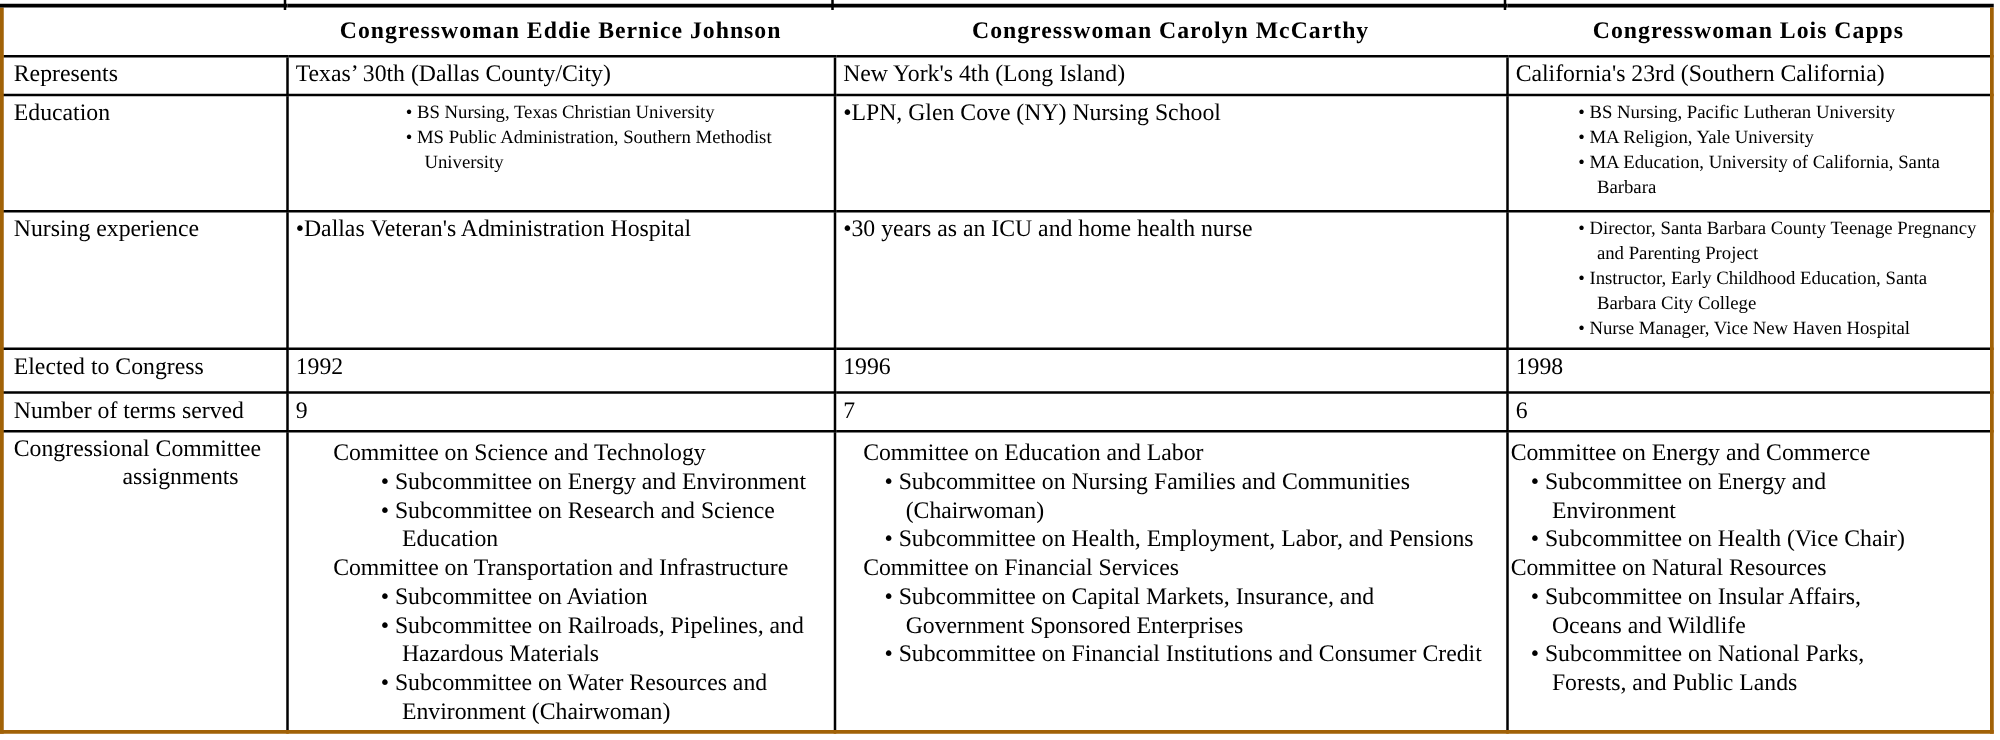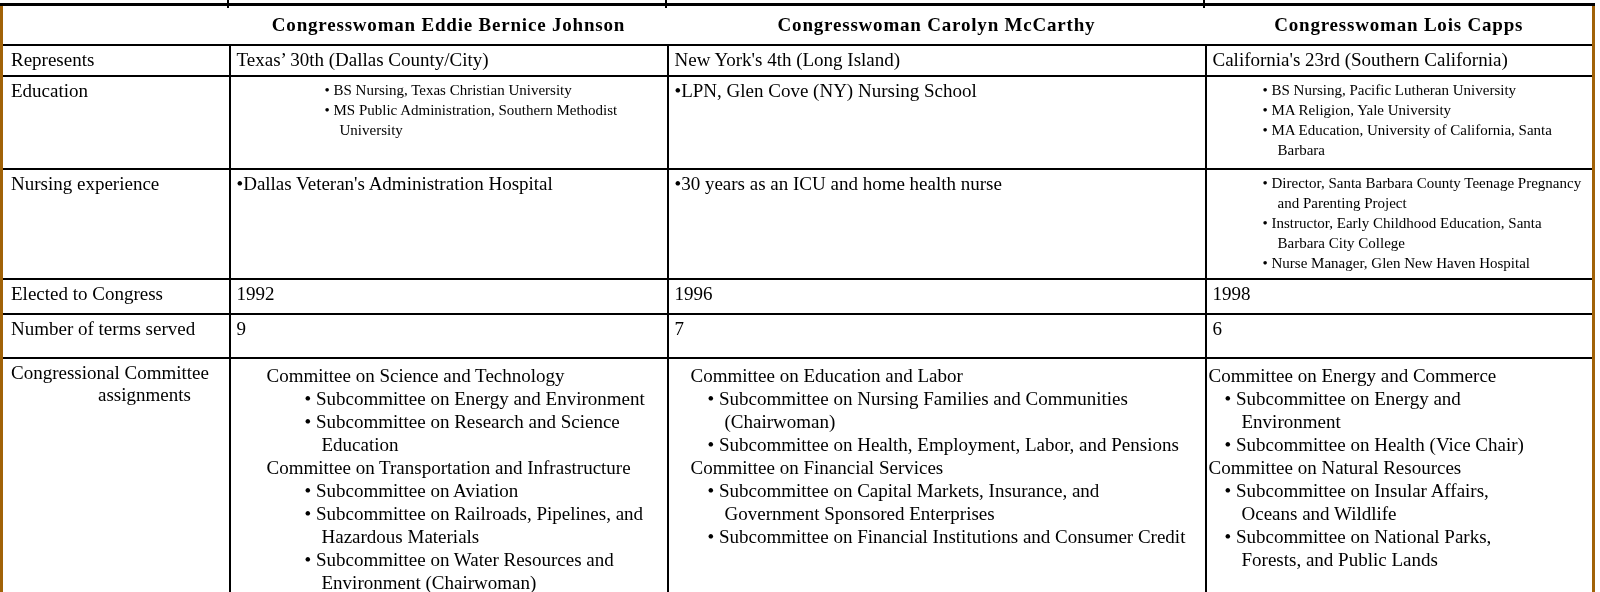--- a/index.html
+++ b/index.html
@@ -101,33 +101,33 @@
         </td>
         <td>
           <ul class="blist tight">
               <li>30 years as an ICU and home health nurse</li>
             </ul>
         </td>
         <td class="small">
           <ul class="blist nur-c">
               <li>Director, Santa Barbara County Teenage Pregnancy and Parenting Project</li>
               <li>Instructor, Early Childhood Education, Santa Barbara City College</li>
-              <li>Nurse Manager, Glen New Haven Hospital</li>
+              <li>Nurse Manager, Vice New Haven Hospital</li>
             </ul>
         </td>
       </tr>
 
       <tr style="height:35px">
         <td class="rowlabel">Elected to Congress</td>
         <td>1992</td>
         <td>1996</td>
         <td>1998</td>
       </tr>
 
-      <tr style="height:44px">
+      <tr style="height:31px">
         <td class="rowlabel">Number of terms served</td>
         <td>9</td>
         <td>7</td>
         <td>6</td>
       </tr>
 
       <tr style="height:241px">
         <td class="rowlabel hang-label">Congressional Committee assignments</td>
 
         <td class="cmte cmte-j">

